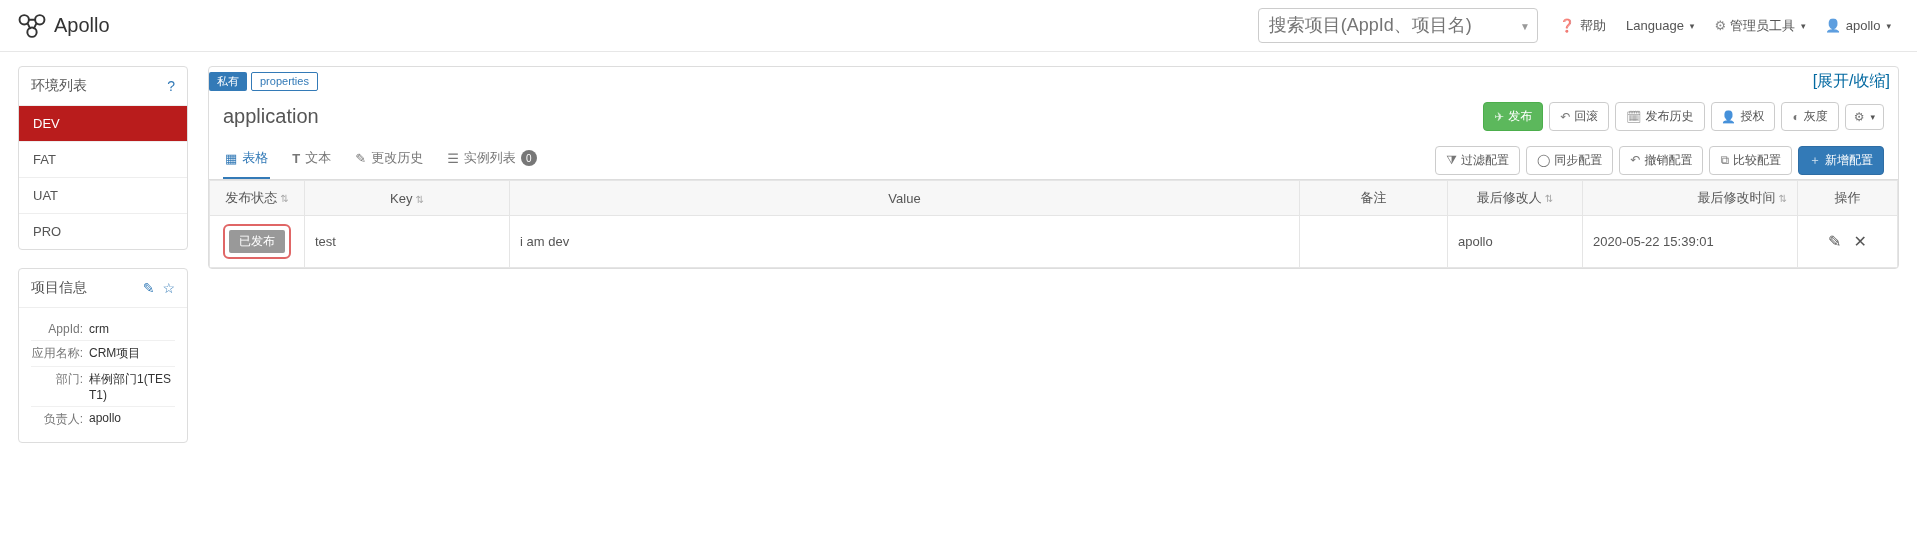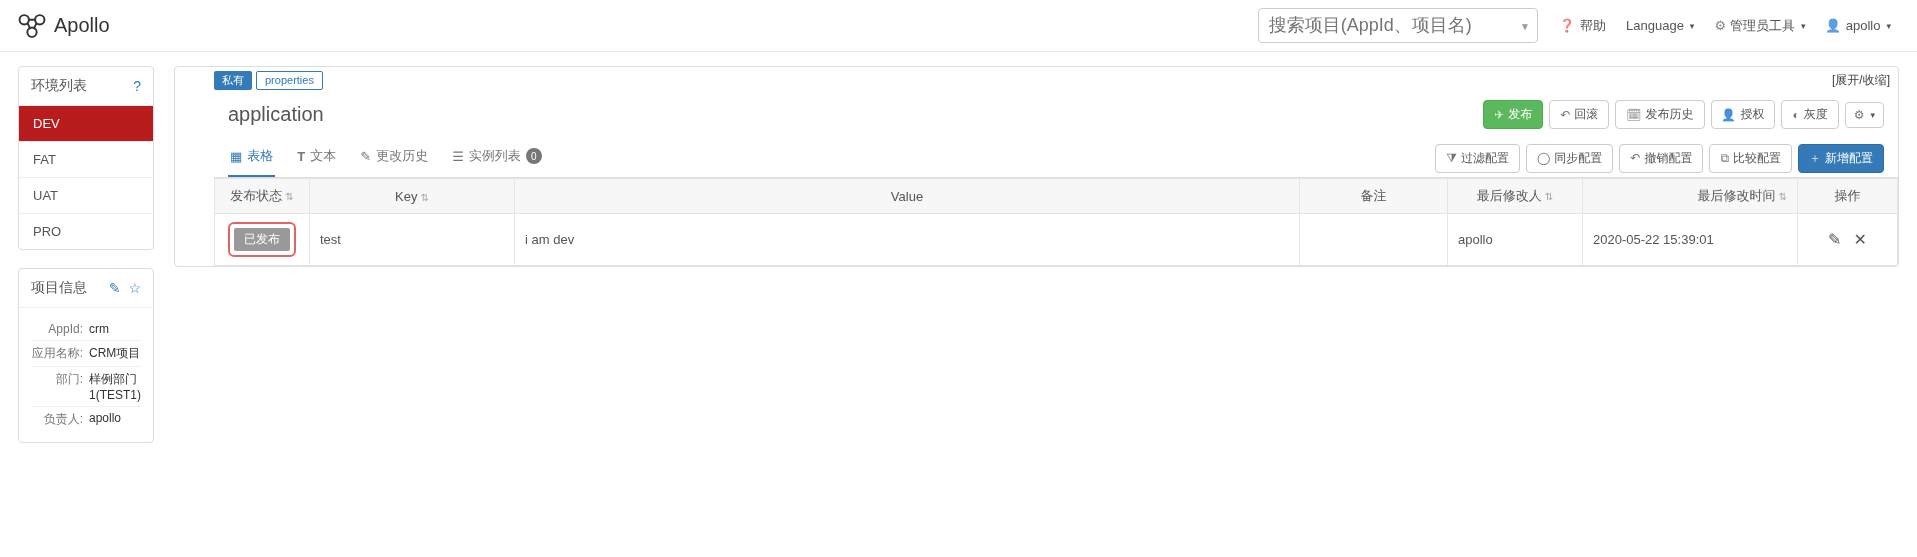--- a/index.html
+++ b/index.html
@@ -12,47 +12,47 @@
     .navbar-spacer { flex: 1; }
     .search-wrap { position: relative; width: 280px; margin-right: 12px; }
     .search-input { width: 100%; padding: 6px 26px 6px 10px; border: 1px solid #ccc; border-radius: 4px; font-size: 18px; color: #999; }
     .search-caret { position: absolute; right: 8px; top: 50%; transform: translateY(-50%); color: #999; font-size: 10px; }
     .nav-item { display: inline-flex; align-items: center; gap: 4px; padding: 6px 10px; color: #555; cursor: pointer; border: none; background: none; font-size: 13px; }
     .nav-item .icon { opacity: .7; }
     .caret { font-size: 9px; margin-left: 2px; }
     
     
     .container { display: flex; gap: 20px; padding: 14px 18px; align-items: flex-start; }
-    .side-col { width: 136px; display: flex; flex-direction: column; gap: 18px; justify-content: center; }
+    .side-col { width: 170px; display: flex; flex-direction: column; gap: 18px; justify-content: center; }
     .main-col { flex: 1; }
     
     
     .panel { border: 1px solid #ddd; border-radius: 4px; background: #fff; }
     .panel-heading { display: flex; align-items: center; justify-content: space-between; padding: 10px 12px; border-bottom: 1px solid #eee; font-size: 14px; color: #555; }
     .panel-heading .icon { color: #337ab7; cursor: pointer; }
     .env-list { list-style: none; }
     .env-item { padding: 10px 14px; color: #555; cursor: pointer; }
     .env-item.active { background: #b91c1c; color: #fff; }
     .env-item + .env-item { border-top: 1px solid #eee; }
     
     .info-body { padding: 10px 12px; }
     .info-row { display: flex; gap: 6px; padding: 4px 0; font-size: 12px; border-top: 1px solid #f0f0f0; }
     .info-row:first-child { border-top: none; }
     .info-label { width: 52px; text-align: right; color: #777; flex-shrink: 0; }
     .info-val { color: #333; word-break: break-all; }
     .heading-actions { display: flex; gap: 8px; }
     
     
-    .main-box { border: 1px solid #ddd; border-radius: 4px; background: #fff; padding-left: 39px; }
+    .main-box { border: 1px solid #ddd; border-radius: 4px; background: #fff; }
     .box-top { display: flex; align-items: center; justify-content: space-between; padding: 4px 8px 0 0; }
     .tags { display: flex; gap: 4px; }
     .tag { padding: 2px 8px; font-size: 11px; border-radius: 2px; color: #fff; }
     .tag.private { background: #337ab7; }
     .tag.props { background: #fff; color: #337ab7; border: 1px solid #337ab7; }
-    .expand-link { color: #404040; font-size: 12px; cursor: pointer; }
+    .expand-link { color: #0369a1; font-size: 16px; cursor: pointer; }
     
     .title-row { display: flex; align-items: center; justify-content: space-between; padding: 10px 14px; }
     .ns-title { font-size: 20px; color: #555; }
     .btn-row { display: flex; gap: 6px; align-items: center; }
     .btn { display: inline-flex; align-items: center; gap: 4px; padding: 5px 10px; border: 1px solid #ccc; border-radius: 4px; background: #fff; color: #555; font-size: 12px; cursor: pointer; white-space: nowrap; }
     .btn.primary { background: #5cb85c; border-color: #4cae4c; color: #fff; }
     .btn.blue { background: #337ab7; border-color: #2e6da4; color: #fff; }
     .btn .icon { opacity: .8; font-size: 12px; }
     .btn-icon-only { padding: 5px 8px; }
     

